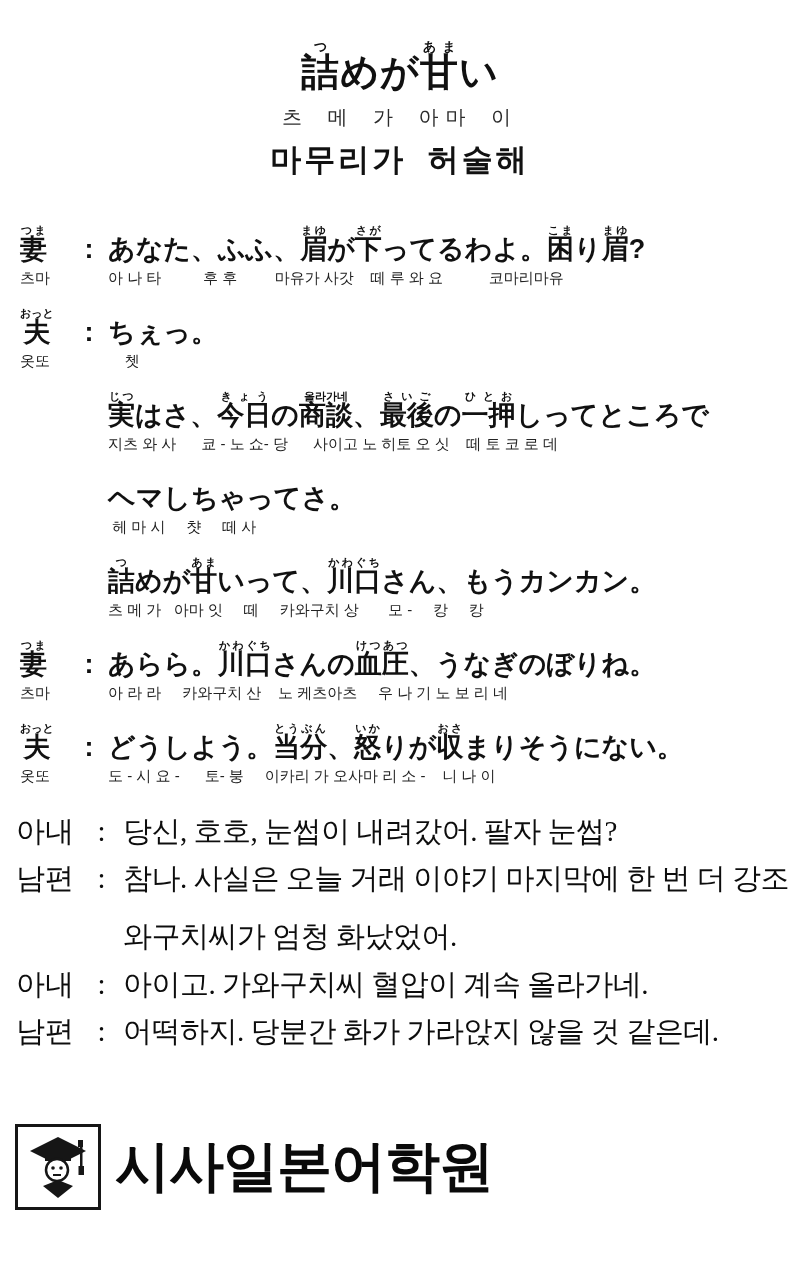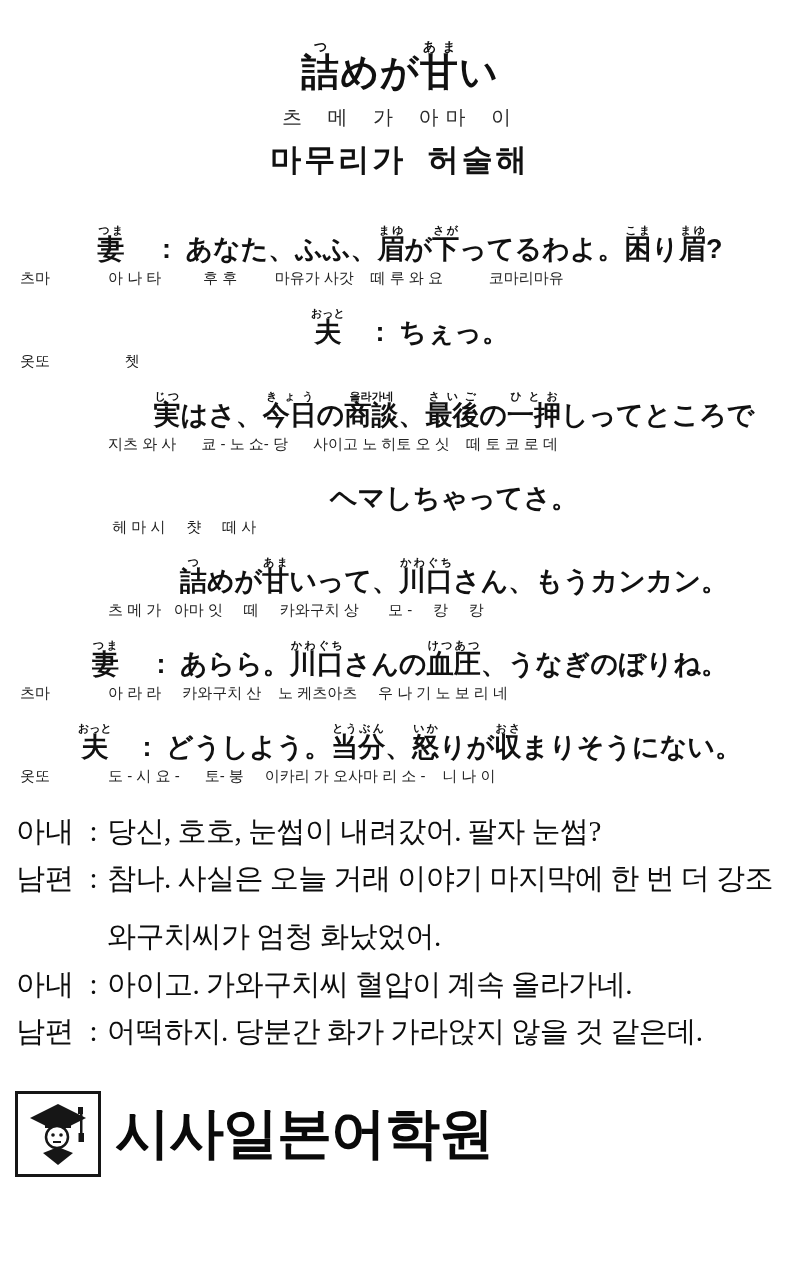--- a/index.html
+++ b/index.html
@@ -49,21 +49,20 @@
   .dialog { margin: 36px 0 0 20px; }
   .dialog-line { margin-bottom: 13px; }
   .jp-row {
     display: flex;
     align-items: flex-end;
     height: 47px;
     font-size: 27px;
     font-weight: bold;
     line-height: 1.05;
     white-space: nowrap;
-    justify-content: center;
   }
   .jp-row ruby rt {
     font-size: 11px;
     font-weight: bold;
     letter-spacing: 0;
   }
   .speaker { width: 50px; flex: none; }
   .colon   { width: 38px; flex: none; text-align: center; }
   .jp-text { flex: none; }
   .kr-row {
@@ -77,30 +76,30 @@
   .kr-speaker { width: 88px; flex: none; }
   .kr-text { flex: none; }
 
   
   .translation {
     margin: 28px 0 0 16px;
     font-family: "Liberation Serif", "DejaVu Serif", serif;
     font-size: 29px;
     color: #0d0d0d;
   }
-  .t-line { display: flex; margin-bottom: 11px; line-height: 1.25; }
+  .t-line { display: flex; margin-bottom: 11px; line-height: 1.25; gap: 8px; }
   .t-speaker { width: 64px; flex: none; }
   .t-colon   { width: 27px; flex: none; text-align: center; }
   .t-text    { flex: 1; letter-spacing: -0.5px; }
 
   
   .logo {
     position: absolute;
     left: 15px;
-    top: 1091px;
+    top: 1124px;
     display: flex;
     align-items: center;
     text-align: center;
   }
   .logo-box {
     width: 86px;
     height: 86px;
     border: 3px solid #161616;
     box-sizing: border-box;
     display: flex;

